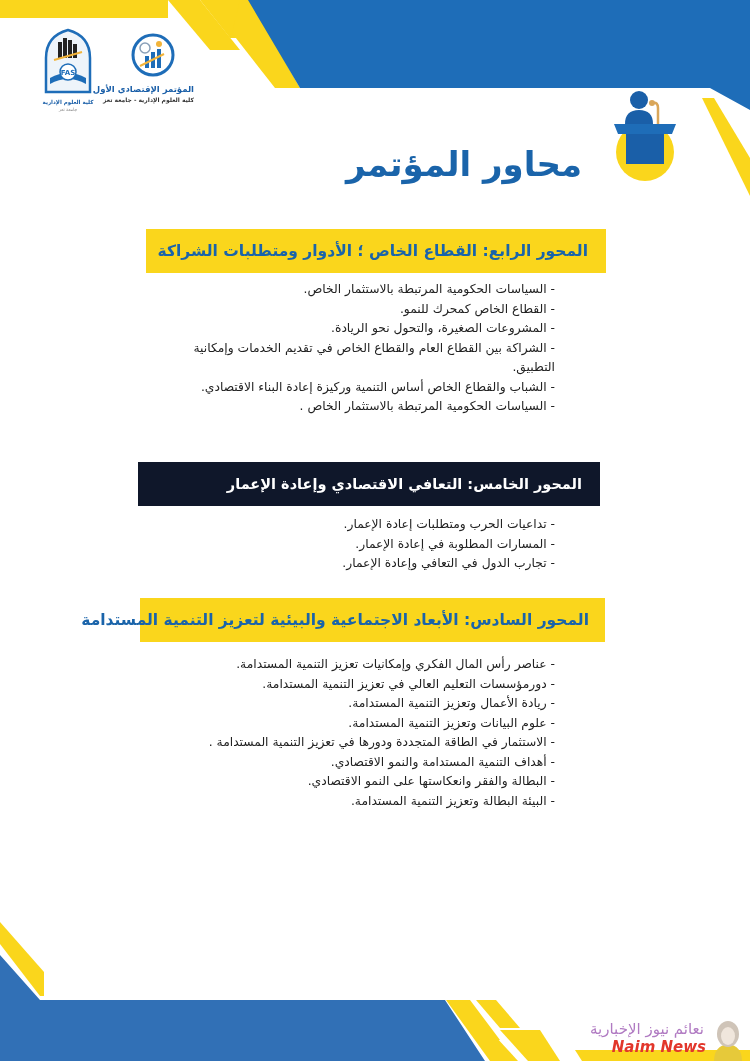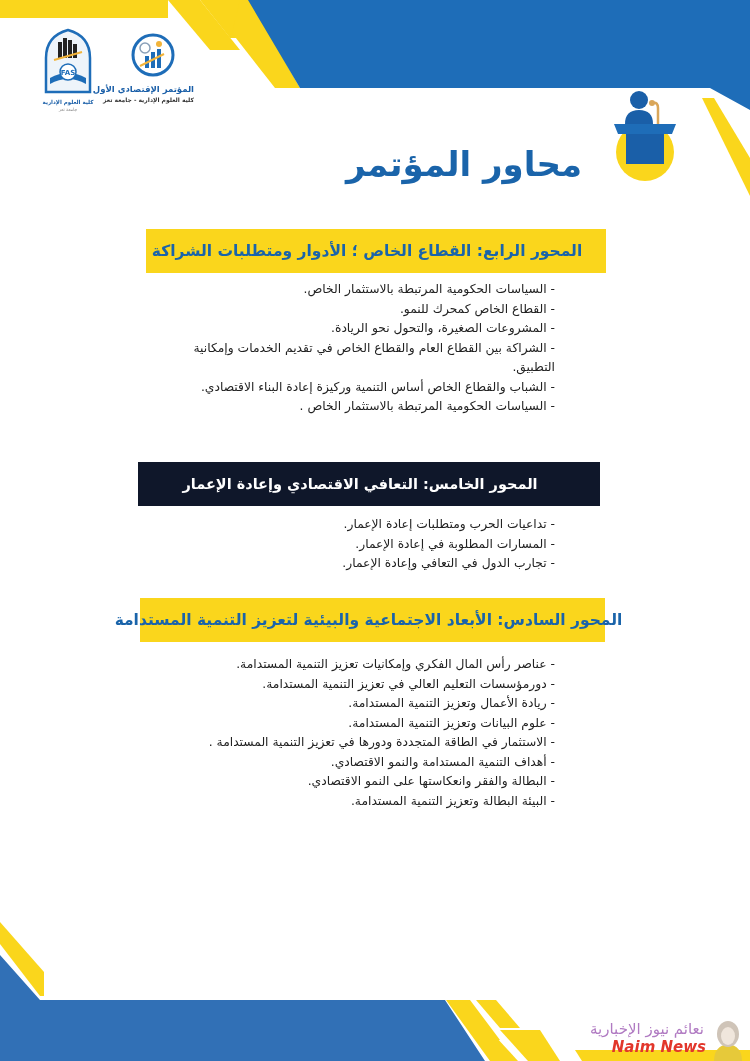--- a/index.html
+++ b/index.html
@@ -13,21 +13,21 @@
     .logo-conf .t2 { font-size: 6px; color: #333; font-weight: bold; direction: rtl; line-height: 9px; white-space: nowrap; }
 
     .logo-fac { position: absolute; left: 40px; top: 28px; width: 56px; text-align: center; }
     .logo-fac .emblem { width: 52px; height: 66px; margin: 0 auto; }
     .logo-fac .t1 { font-size: 5.5px; color: #1a5fa8; font-weight: bold; direction: rtl; line-height: 8px; white-space: nowrap; }
     .logo-fac .t2 { font-size: 4.5px; color: #888; direction: rtl; line-height: 7px; white-space: nowrap; }
 
     .page-title { position: absolute; right: 168px; top: 144px; font-size: 34px; font-weight: bold; color: #1a64aa; direction: rtl; white-space: nowrap; }
     .podium-icon { position: absolute; left: 612px; top: 90px; width: 66px; height: 92px; }
 
-    .axis-header { position: absolute; height: 44px; display: flex; align-items: center; justify-content: center; padding-right: 18px; direction: rtl; font-weight: bold; white-space: nowrap; }
+    .axis-header { position: absolute; height: 44px; display: flex; align-items: center; justify-content: flex-start; padding-right: 18px; direction: rtl; font-weight: bold; white-space: nowrap; }
     .axis-header span { direction: rtl; }
     .h-yellow { background: #fad61c; color: #1a64aa; font-size: 15.5px; }
     .h-blue { background: #0f172a; color: #ffffff; font-size: 14.5px; }
 
     .items { position: absolute; direction: rtl; list-style: none; color: #222; font-size: 12.3px; line-height: 19.5px; }
     .items li { white-space: nowrap; }
     .items li.wrap { white-space: normal; }
 
     .watermark { position: absolute; left: 598px; top: 1018px; width: 150px; height: 43px; }
     .wm-ar { position: absolute; right: 44px; top: 2px; font-size: 15px; color: #b07ac2; direction: rtl; white-space: nowrap; }
@@ -114,21 +114,21 @@
 
 <div class="axis-header h-blue" style="left:138px; top:462px; width:462px;">
   <span>المحور الخامس: التعافي الاقتصادي وإعادة الإعمار</span>
 </div>
 <ul class="items" style="right:195px; top:515px; width:400px;">
   <li>- تداعيات الحرب ومتطلبات إعادة الإعمار.</li>
   <li>- المسارات المطلوبة في إعادة الإعمار.</li>
   <li>- تجارب الدول في التعافي وإعادة الإعمار.</li>
 </ul>
 
-<div class="axis-header h-yellow" style="left:140px; top:598px; width:465px; padding-right:8px;">
+<div class="axis-header h-yellow" style="left:140px; top:598px; width:465px; padding-right:16px;">
   <span>المحور السادس: الأبعاد الاجتماعية والبيئية لتعزيز التنمية المستدامة</span>
 </div>
 <ul class="items" style="right:195px; top:655px; width:420px;">
   <li>- عناصر رأس المال الفكري وإمكانيات تعزيز التنمية المستدامة.</li>
   <li>- دورمؤسسات التعليم العالي في تعزيز التنمية المستدامة.</li>
   <li>- ريادة الأعمال وتعزيز التنمية المستدامة.</li>
   <li>- علوم البيانات وتعزيز التنمية المستدامة.</li>
   <li>- الاستثمار في الطاقة المتجددة ودورها في تعزيز التنمية المستدامة .</li>
   <li>- أهداف التنمية المستدامة والنمو الاقتصادي.</li>
   <li>- البطالة والفقر وانعكاستها على النمو الاقتصادي.</li>

